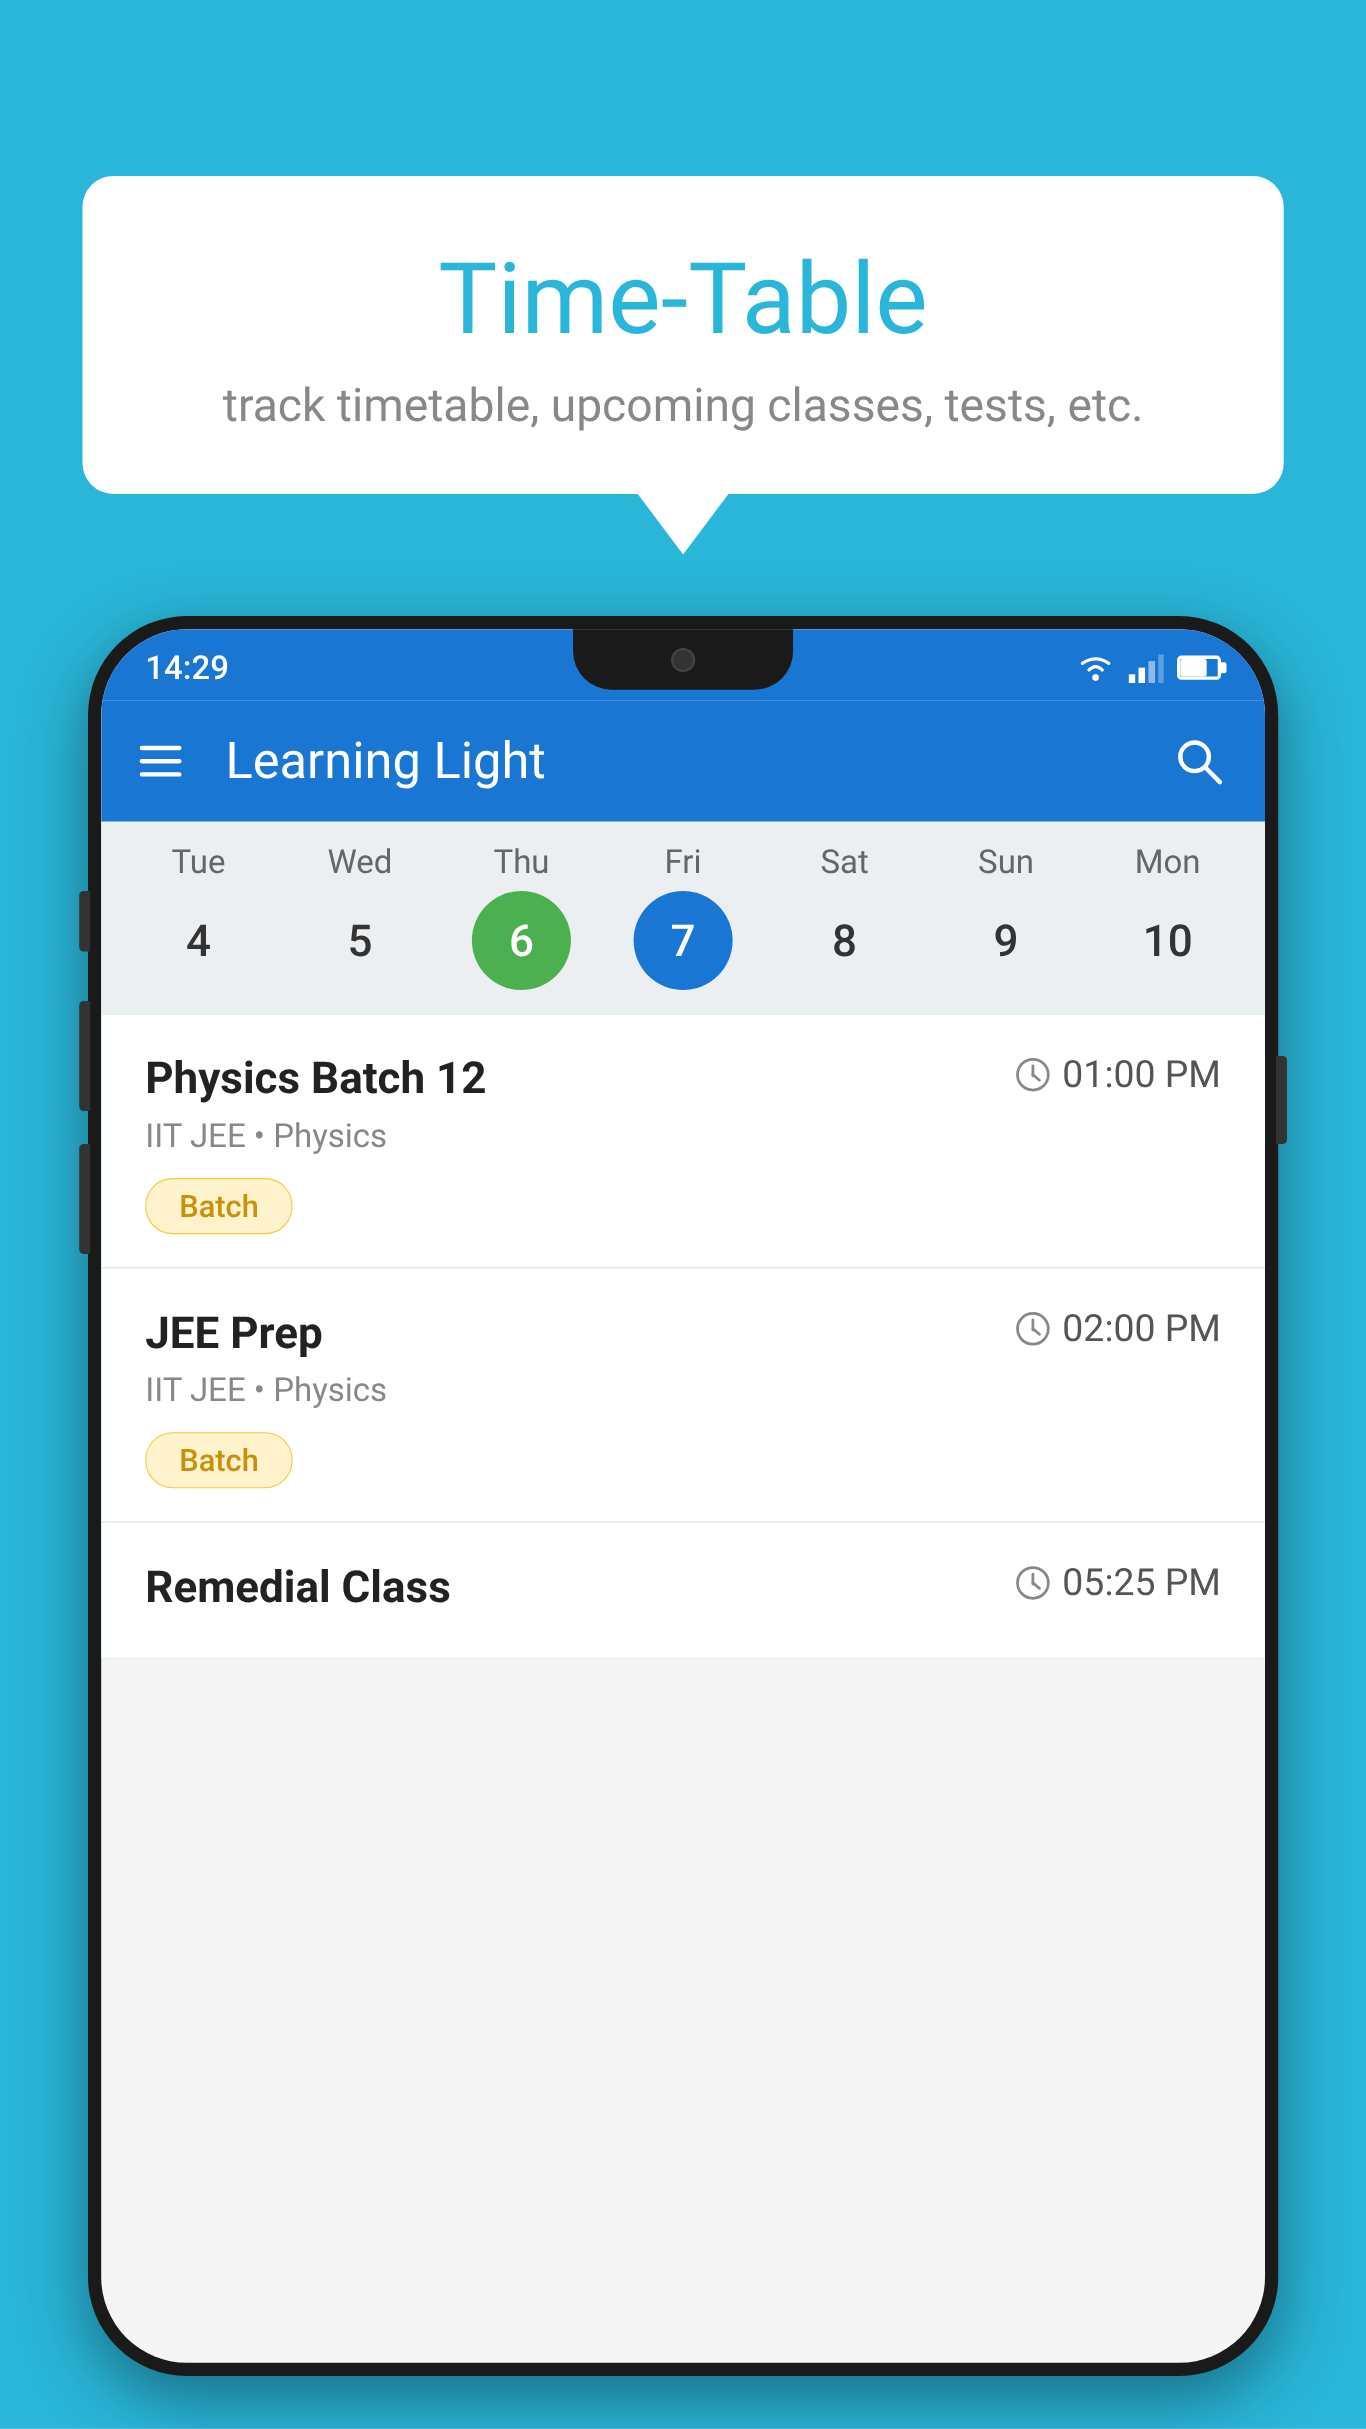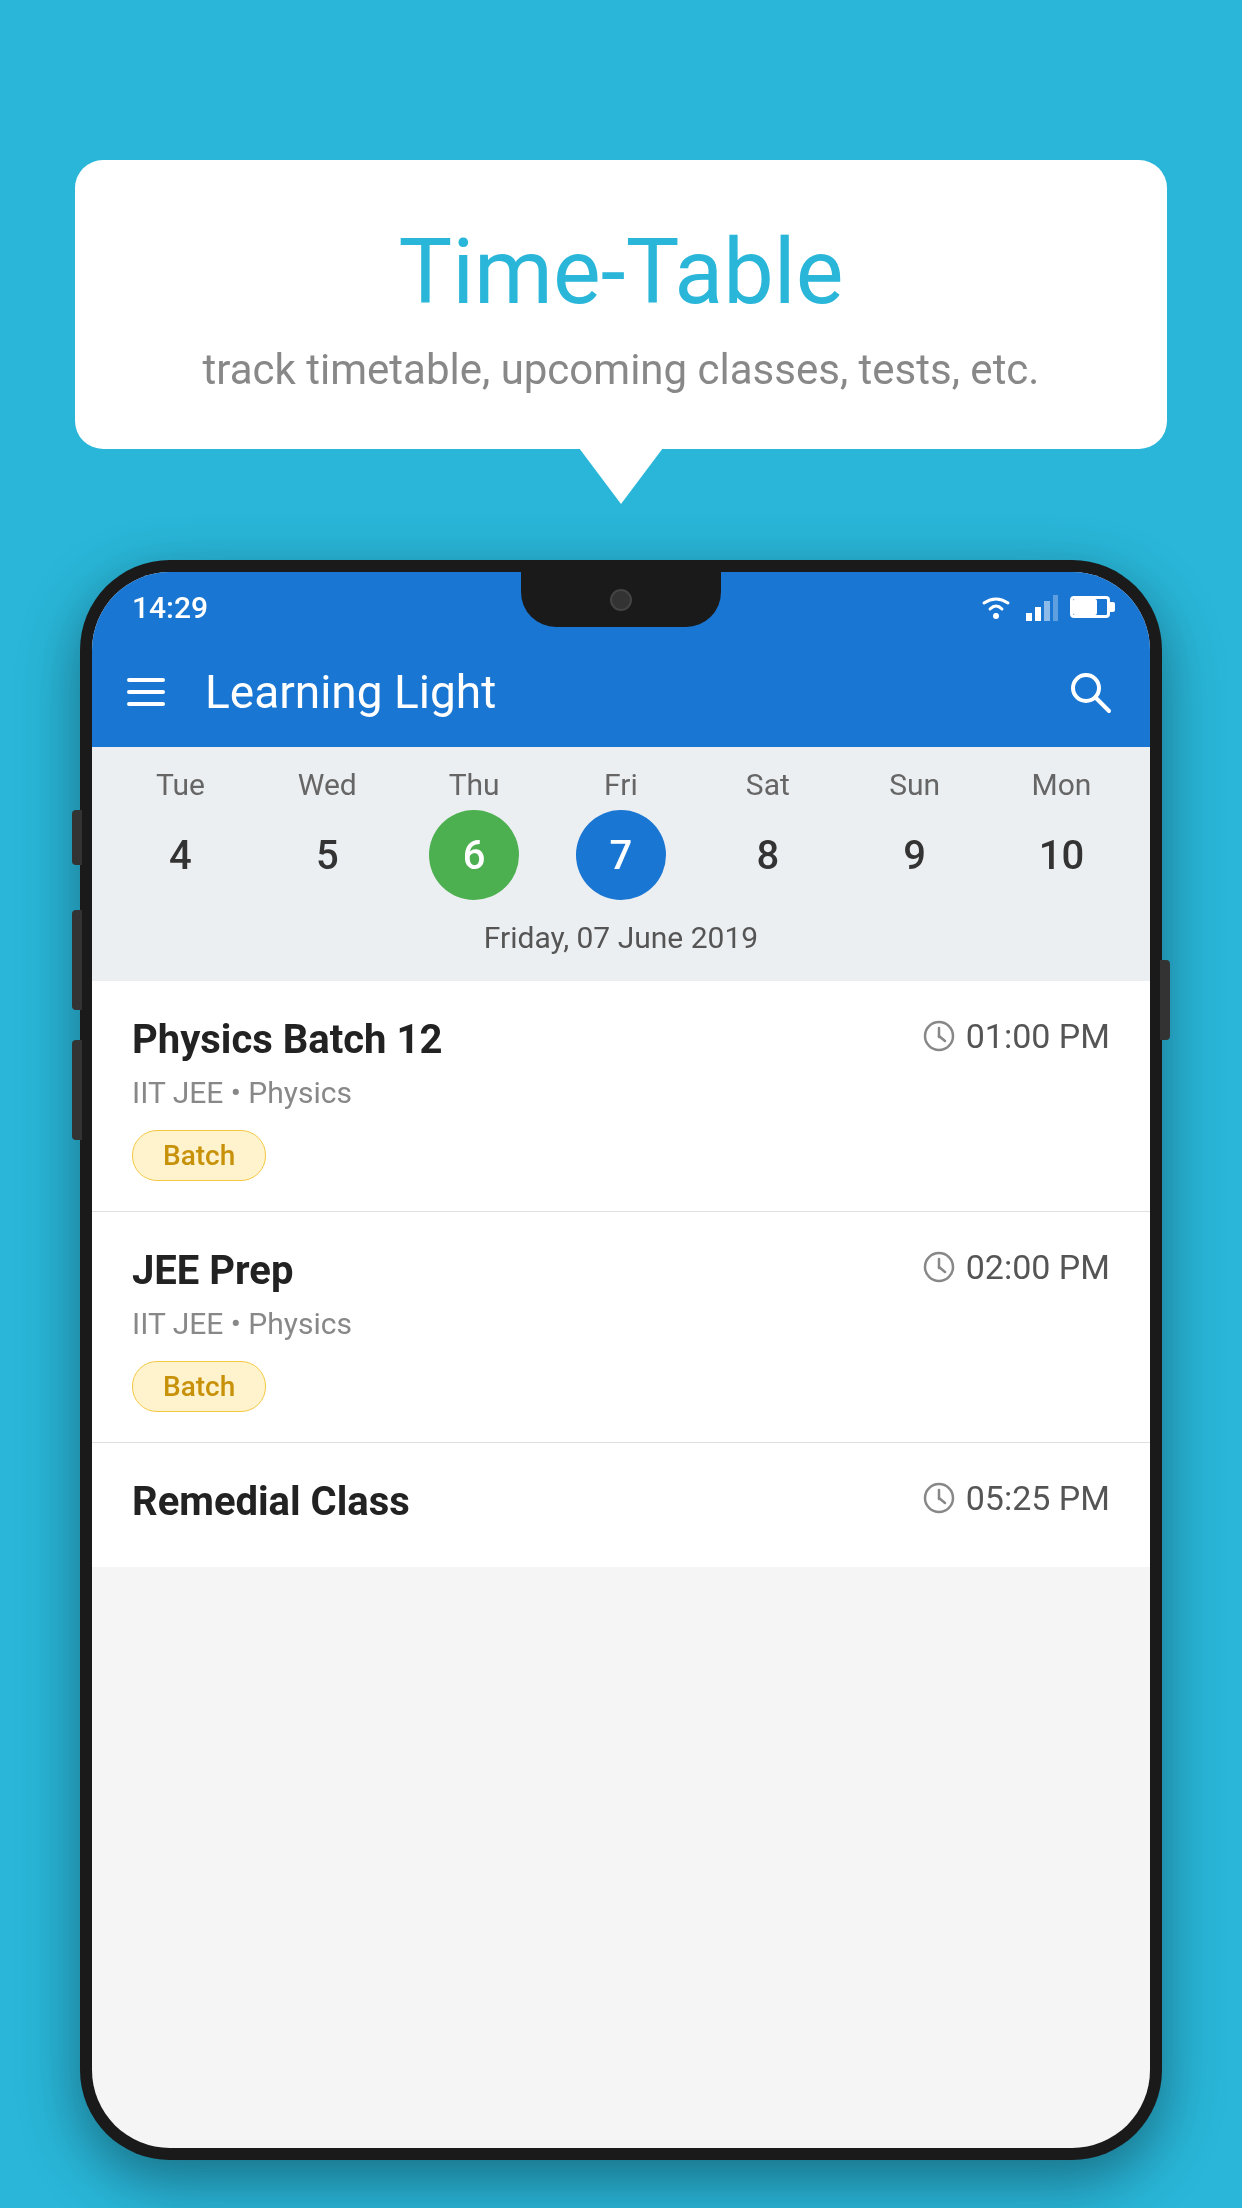--- a/index.html
+++ b/index.html
@@ -413,21 +413,20 @@
         </div>
         <div class="day-numbers">
           <div class="day-num">4</div>
           <div class="day-num">5</div>
           <div class="day-num today">6</div>
           <div class="day-num selected">7</div>
           <div class="day-num">8</div>
           <div class="day-num">9</div>
           <div class="day-num">10</div>
         </div>
-        <div class="date-label">Friday, 07 June 2019</div>
       </div>
 
       <div class="classes-list">
 
         <div class="class-card">
           <div class="class-header">
             <span class="class-name">Physics Batch 12</span>
             <div class="class-time">
               <svg width="34" height="34" viewBox="0 0 34 34">
                 <circle cx="17" cy="17" r="14" stroke="#888" stroke-width="2.5" fill="none"></circle>

